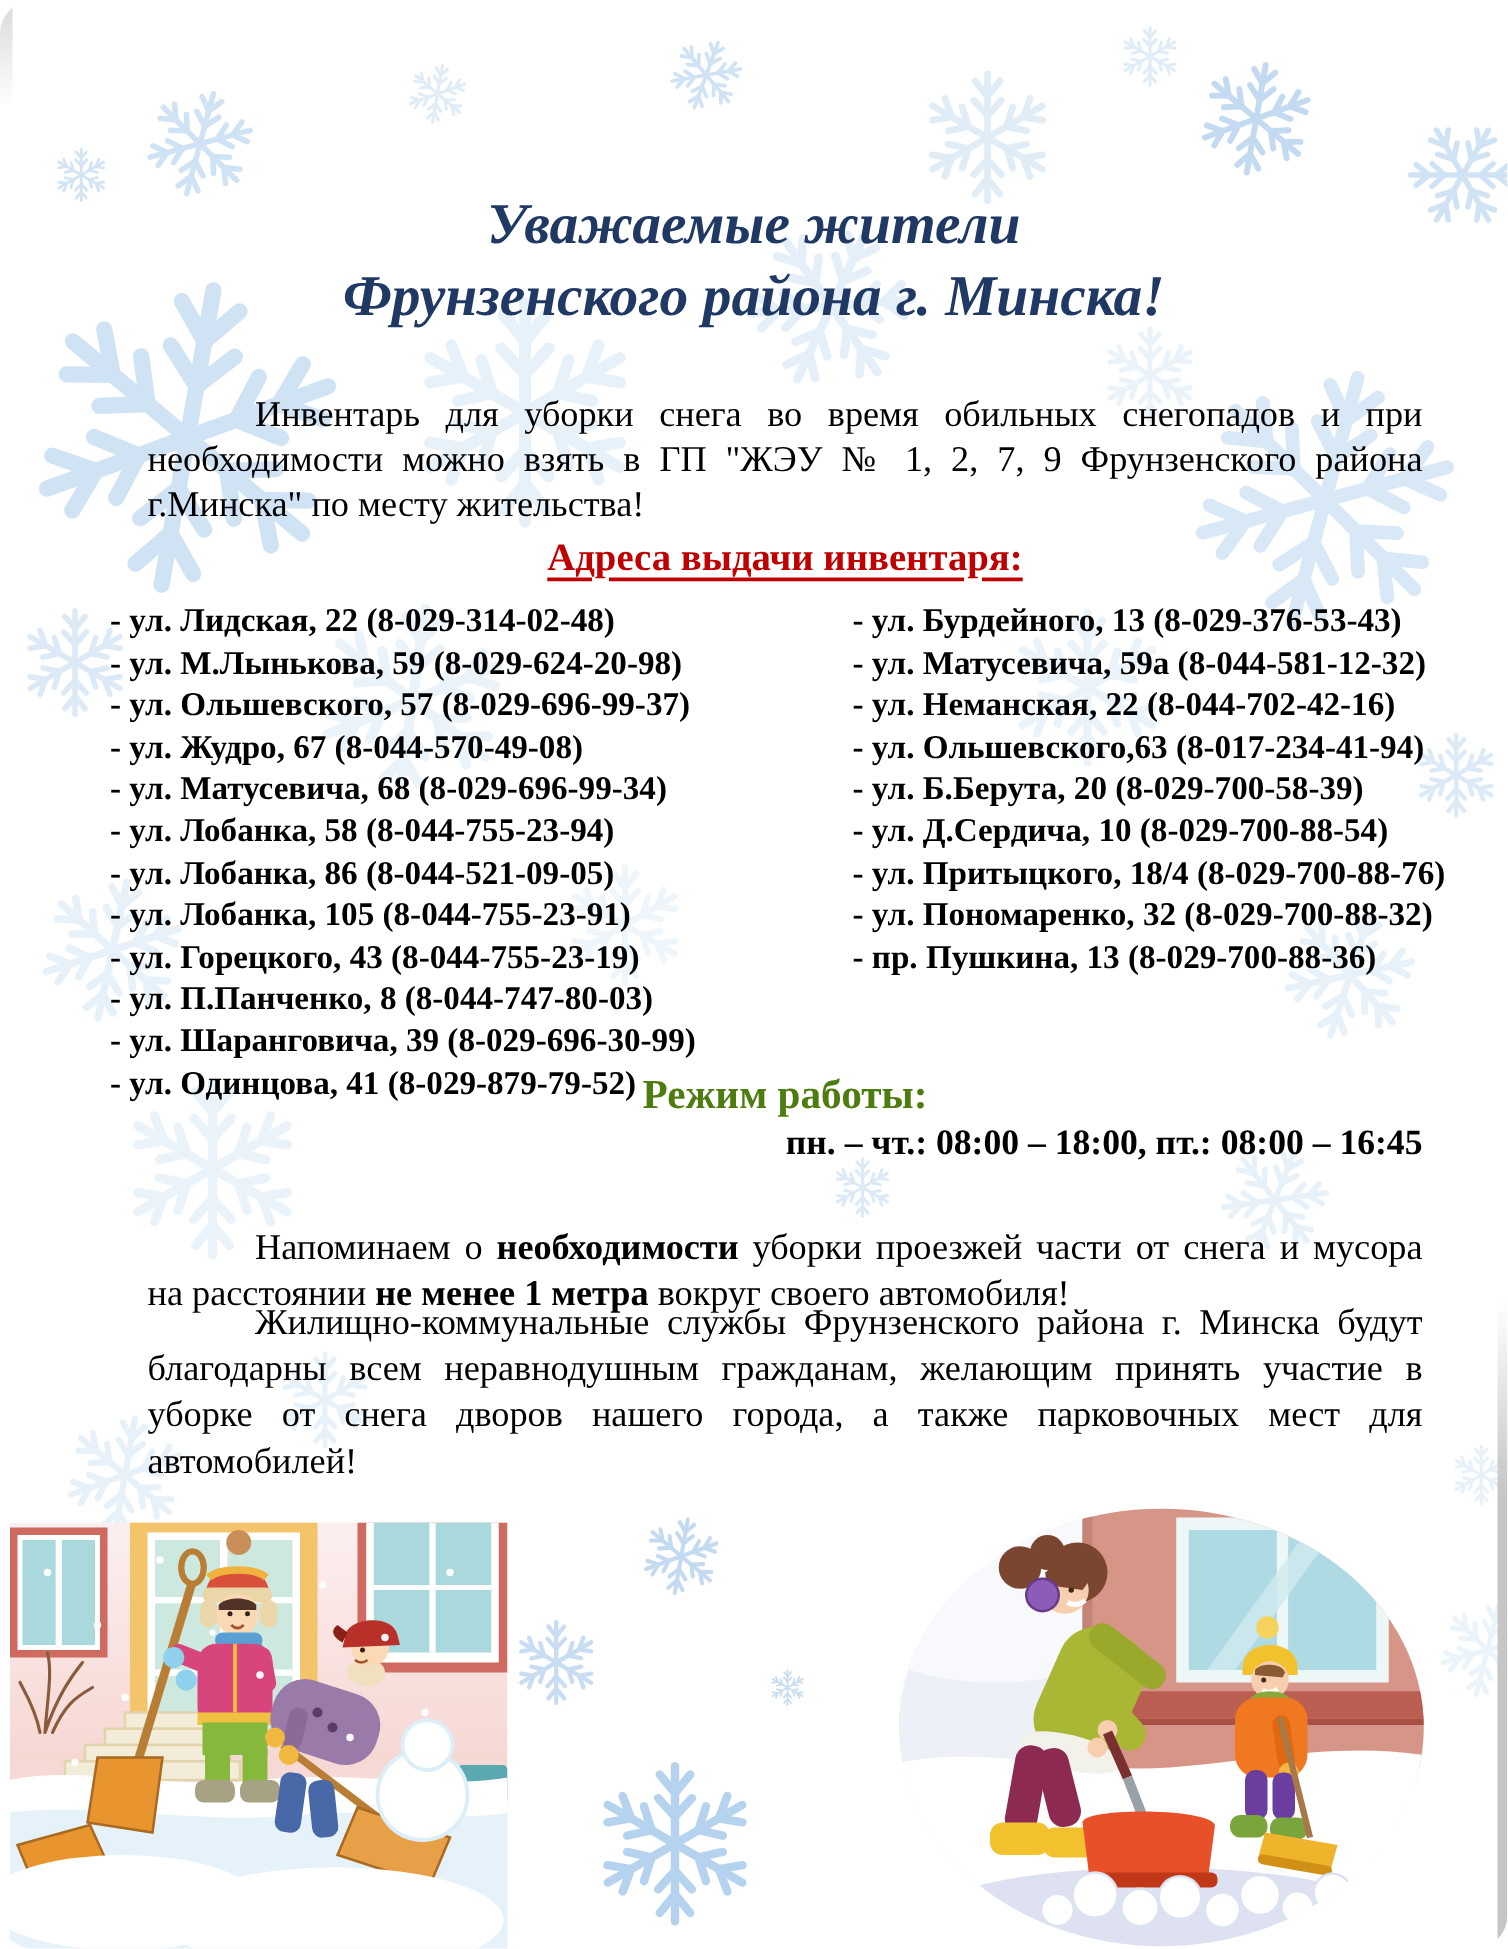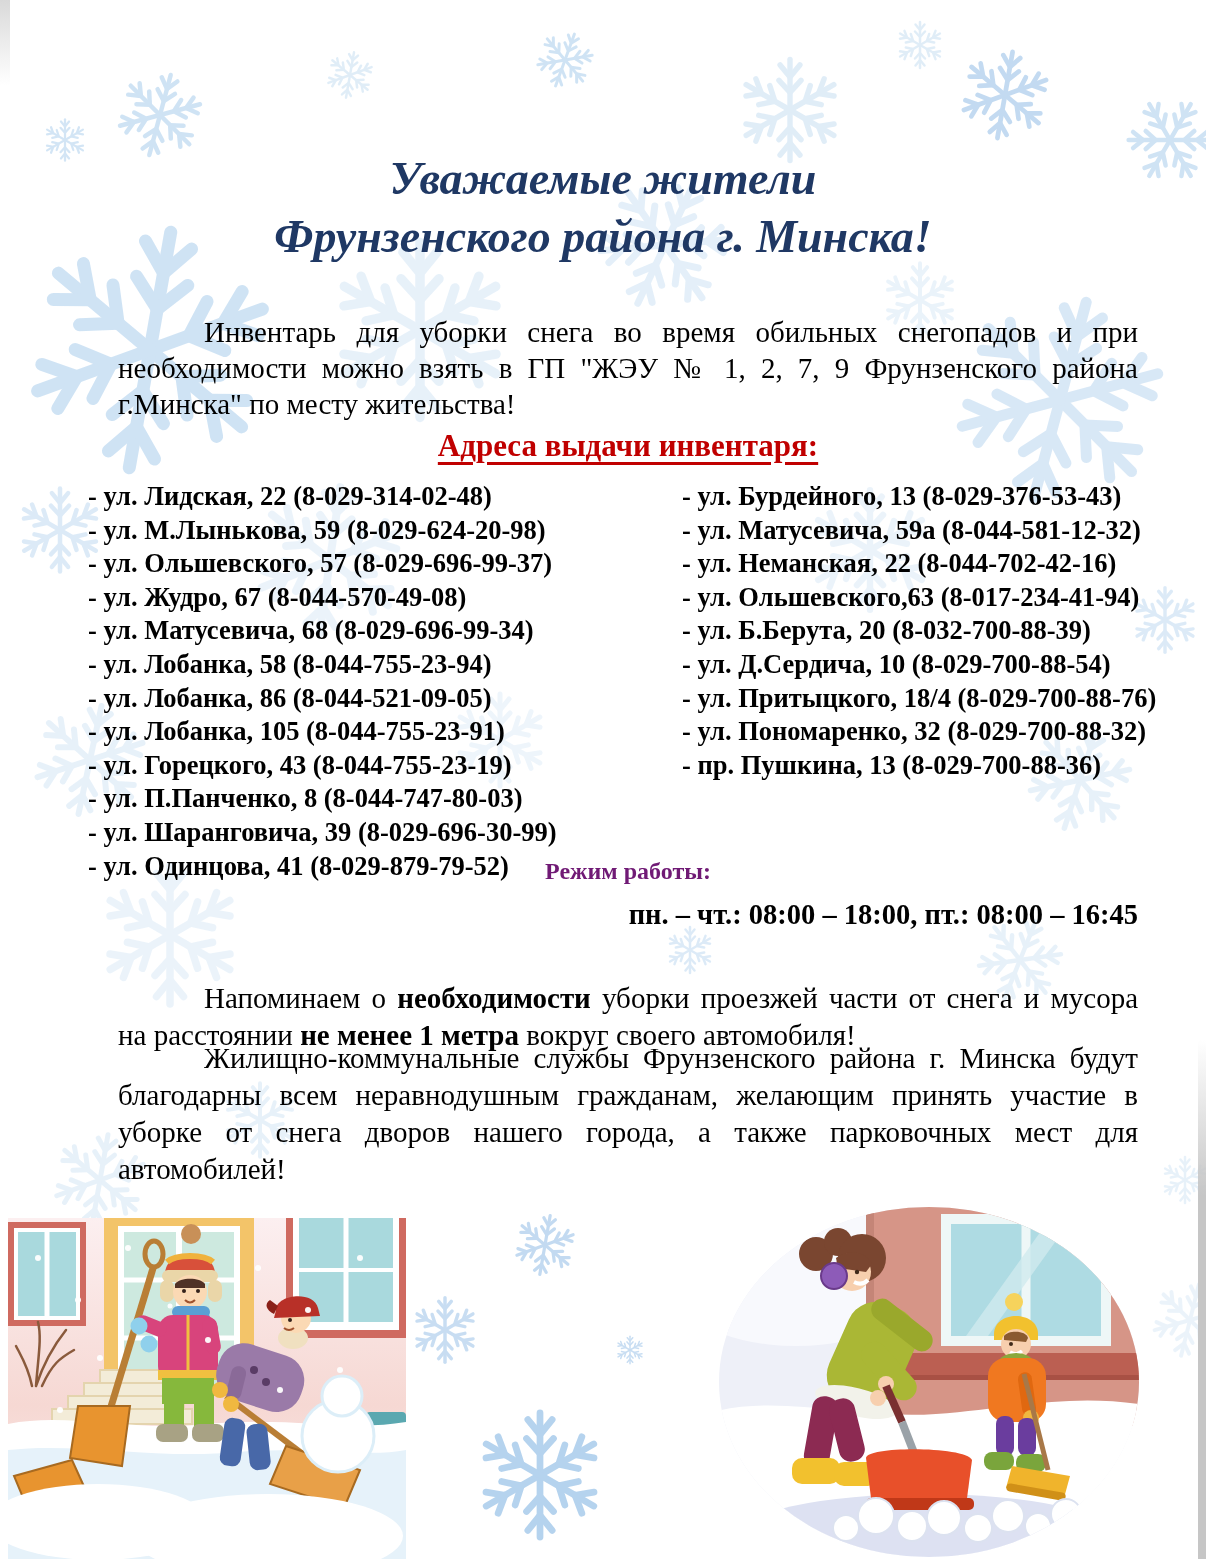--- a/index.html
+++ b/index.html
@@ -1,18 +1,18 @@
 <!DOCTYPE html>
 <html lang="ru"><head>
 <meta charset="utf-8">
 <style>
   html,body{margin:0;padding:0;background:#ffffff;}
   .page{
     position:relative;width:1206px;height:1559px;overflow:hidden;background:#ffffff;
-    font-family:"Liberation Serif","DejaVu Serif",serif;color:#000;
+    font-family:"Liberation Serif","DejaVu Serif",serif;color:#000;border-radius:27px;
   }
   .snow-overlay{position:absolute;left:0;top:0;width:1206px;height:1559px;z-index:0;}
   .title{
     position:absolute;top:150px;left:0;width:1206px;text-align:center;z-index:2;
     font-size:46px;font-weight:bold;font-style:italic;color:#1f3864;line-height:1.26;
   }
   .intro{
     position:absolute;top:314px;left:118px;width:1020px;z-index:2;
     font-size:29px;line-height:36px;text-align:justify;text-indent:86px;
   }
@@ -22,21 +22,21 @@
     text-decoration:underline;text-decoration-thickness:3px;text-underline-offset:6px;
   }
   .addr-col{
     position:absolute;top:480px;z-index:2;font-size:26.5px;font-weight:bold;
     line-height:33.6px;white-space:nowrap;
   }
   .addr-col.left{left:88px;}
   .addr-col.right{left:650px;margin-left:32px;}
   .sched-heading{
     position:absolute;top:858px;left:118px;width:1020px;text-align:center;z-index:2;
-    font-size:24px;font-weight:bold;color:#701a75;
+    font-size:33px;font-weight:bold;color:#4d7c0f;
   }
   .sched-hours{
     position:absolute;top:899px;left:118px;width:1020px;text-align:right;z-index:2;
     font-size:28.5px;font-weight:bold;
   }
   .para{
     position:absolute;left:118px;width:1020px;z-index:2;
     font-size:29px;line-height:37px;text-align:justify;text-indent:86px;
   }
   .para.reminder{top:980px;}
@@ -129,21 +129,21 @@
     <div>- ул. Горецкого, 43 (8-044-755-23-19)</div>
     <div>- ул. П.Панченко, 8 (8-044-747-80-03)</div>
     <div>- ул. Шаранговича, 39 (8-029-696-30-99)</div>
     <div>- ул. Одинцова, 41 (8-029-879-79-52)</div>
   </div>
   <div class="addr-col right">
     <div>- ул. Бурдейного, 13 (8-029-376-53-43)</div>
     <div>- ул. Матусевича, 59а (8-044-581-12-32)</div>
     <div>- ул. Неманская, 22 (8-044-702-42-16)</div>
     <div>- ул. Ольшевского,63 (8-017-234-41-94)</div>
-    <div>- ул. Б.Берута, 20 (8-032-700-88-39)</div>
+    <div>- ул. Б.Берута, 20 (8-029-700-58-39)</div>
     <div>- ул. Д.Сердича, 10 (8-029-700-88-54)</div>
     <div>- ул. Притыцкого, 18/4 (8-029-700-88-76)</div>
     <div>- ул. Пономаренко, 32 (8-029-700-88-32)</div>
     <div>- пр. Пушкина, 13 (8-029-700-88-36)</div>
   </div>
 
   <div class="sched-heading">Режим работы:</div>
   <div class="sched-hours">пн. – чт.: 08:00 – 18:00, пт.: 08:00 – 16:45</div>
 
   <div class="para reminder"><span>Напоминаем о </span><span class="bd">необходимости</span><span> уборки проезжей части от снега и мусора на расстоянии </span><span class="bd">не менее 1 метра</span><span> вокруг своего автомобиля!</span></div>

